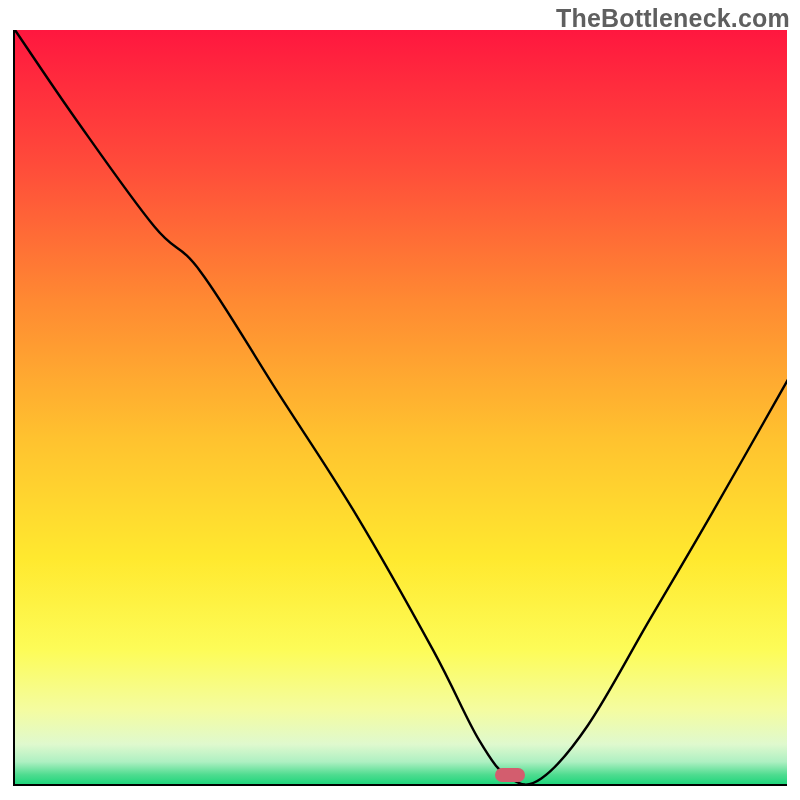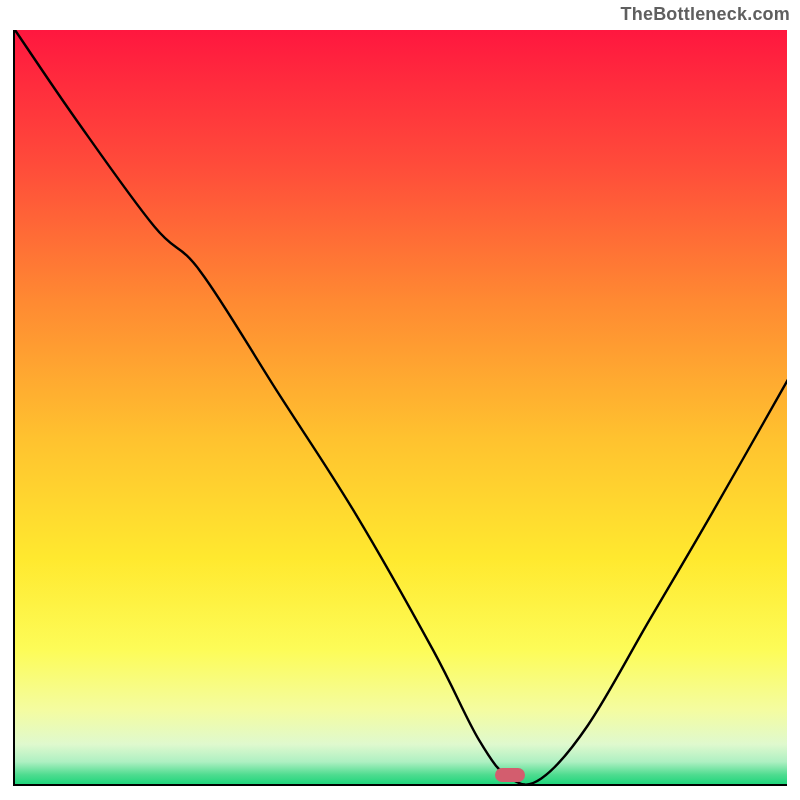--- a/index.html
+++ b/index.html
@@ -13,21 +13,21 @@
   }
   .stage {
     position: relative;
     width: 800px;
     height: 800px;
   }
   .watermark {
     position: absolute;
     top: 4px;
     right: 10px;
-    font-size: 18px;
+    font-size: 25px;
     font-weight: 600;
     color: #5f5f5f;
     letter-spacing: 0.2px;
   }
   .plot-area {
     position: absolute;
     left: 13px;
     top: 30px;
     width: 774px;
     height: 756px;

